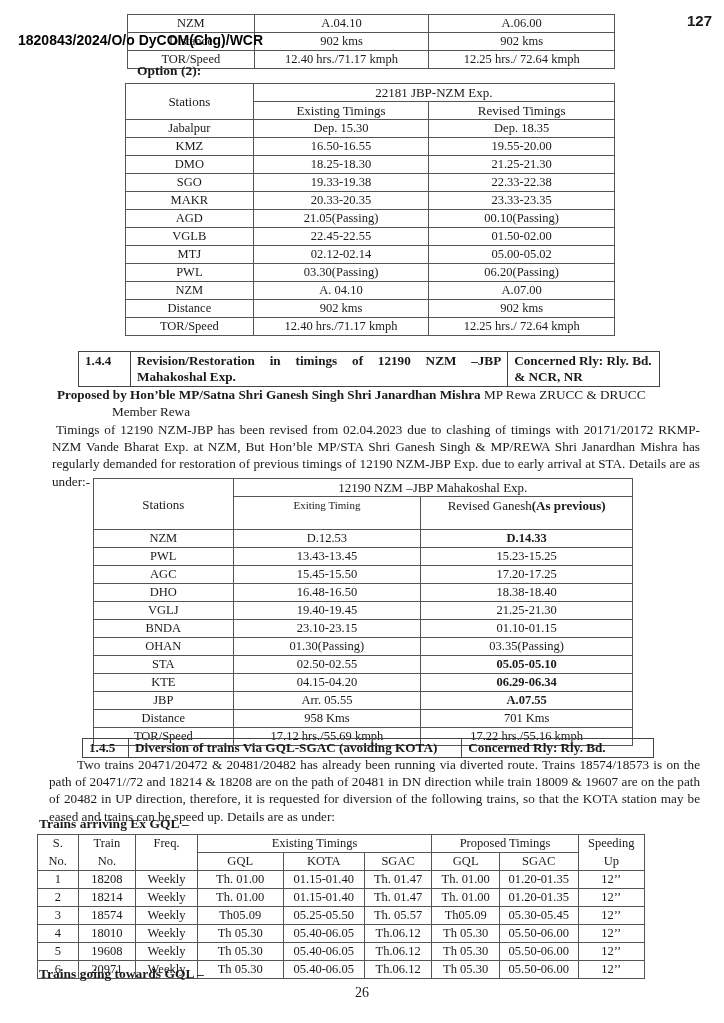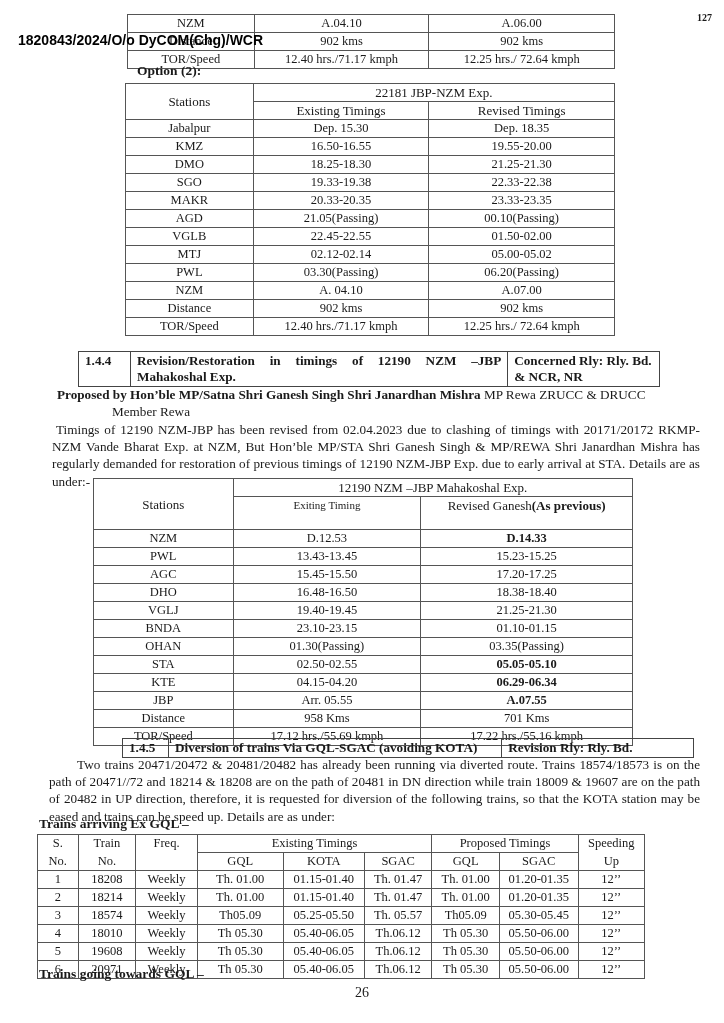--- a/index.html
+++ b/index.html
@@ -3,21 +3,21 @@
 <meta charset="utf-8">
 <style>
   html, body { margin:0; padding:0; background:#fff; }
   body { width:724px; height:1023px; position:relative; overflow:hidden;
          font-family:"Liberation Serif","DejaVu Serif",serif; color:#1a1a1a; font-size:13px; }
   .abs { position:absolute; }
   table { border-collapse:collapse; font-family:"Liberation Serif","DejaVu Serif",serif; }
   td, th { border:1px solid #555; text-align:center; padding:0; font-weight:normal; font-size:12.5px; line-height:17px; white-space:nowrap; }
   .b { font-weight:bold; }
   .watermark { font-family:"Liberation Sans","DejaVu Sans",sans-serif; font-weight:bold; font-size:14px; color:#000000; left:18px; top:32px; z-index:3; }
-  .pageno-top { font-family:Liberation Serif, serif; font-weight:bold; font-size:10px; right:12px; top:12px; }
+  .pageno-top { font-family:Liberation Sans, sans-serif; font-weight:bold; font-size:15px; right:12px; top:12px; }
   .pageno-bottom { left:0; width:724px; text-align:center; top:985px; font-size:14px; }
   .para { font-size:13.2px; line-height:17.2px; text-align:justify;margin-left:12px; }
   .hdr-table td { text-align:left; font-weight:bold; padding:1px 6px; font-size:13.2px; line-height:16px; white-space:normal; border:1px solid #444; }
   .label-bold { font-weight:bold; font-size:13.5px; }
 </style>
 </head>
 <body>
 
 <div class="abs pageno-top">127</div>
 <div class="abs watermark">1820843/2024/O/o DyCOM(Chg)/WCR</div>
@@ -226,31 +226,31 @@
         <td>701 Kms</td>
       </tr>
       <tr>
         <td>TOR/Speed</td>
         <td>17.12 hrs./55.69 kmph</td>
         <td>17.22 hrs./55.16 kmph</td>
       </tr>
     </tbody>
 </table>
 
-<table class="abs hdr-table" style="left:82px; top:738px; width:572px;margin-left:40px;">
+<table class="abs hdr-table" style="left:82px; top:738px; width:572px;">
   <colgroup>
       <col style="width:46px">
       <col style="width:334px">
       <col style="width:192px">
     </colgroup>
   <tbody>
       <tr>
     <td>1.4.5</td>
     <td>Diversion of trains Via GQL-SGAC (avoiding KOTA)</td>
-    <td>Revision Rly: Rly. Bd.</td>
+    <td>Concerned Rly: Rly. Bd.</td>
   </tr>
 </tbody>
   </table>
 
 <div class="abs para" style="left:37px; top:756px; width:651px; text-indent:28px;">Two trains 20471/20472 &amp; 20481/20482 has already been running via diverted route. Trains 18574/18573 is on the path of 20471//72 and 18214 &amp; 18208 are on the path of 20481 in DN direction while train 18009 &amp; 19607 are on the path of 20482 in UP direction, therefore, it is requested for diversion of the following trains, so that the KOTA station may be eased and trains can be speed up. Details are as under:</div>
 
 <div class="abs label-bold" style="left:39px; top:816px;">Trains arriving Ex GQL –</div>
 
 <table class="abs" style="left:37px; top:834px; width:608px;">
   <colgroup>

